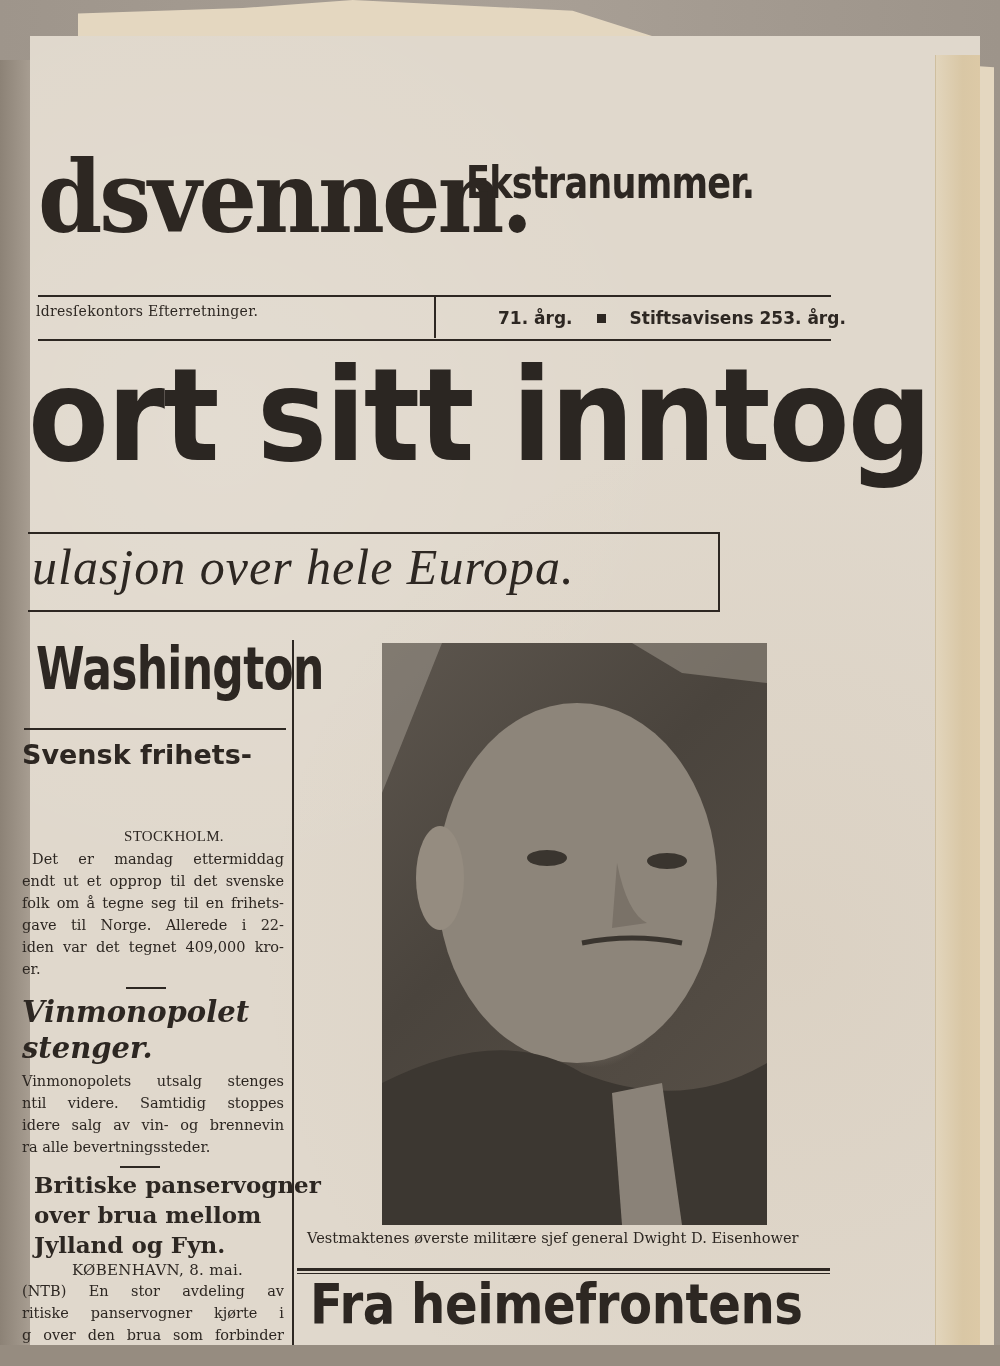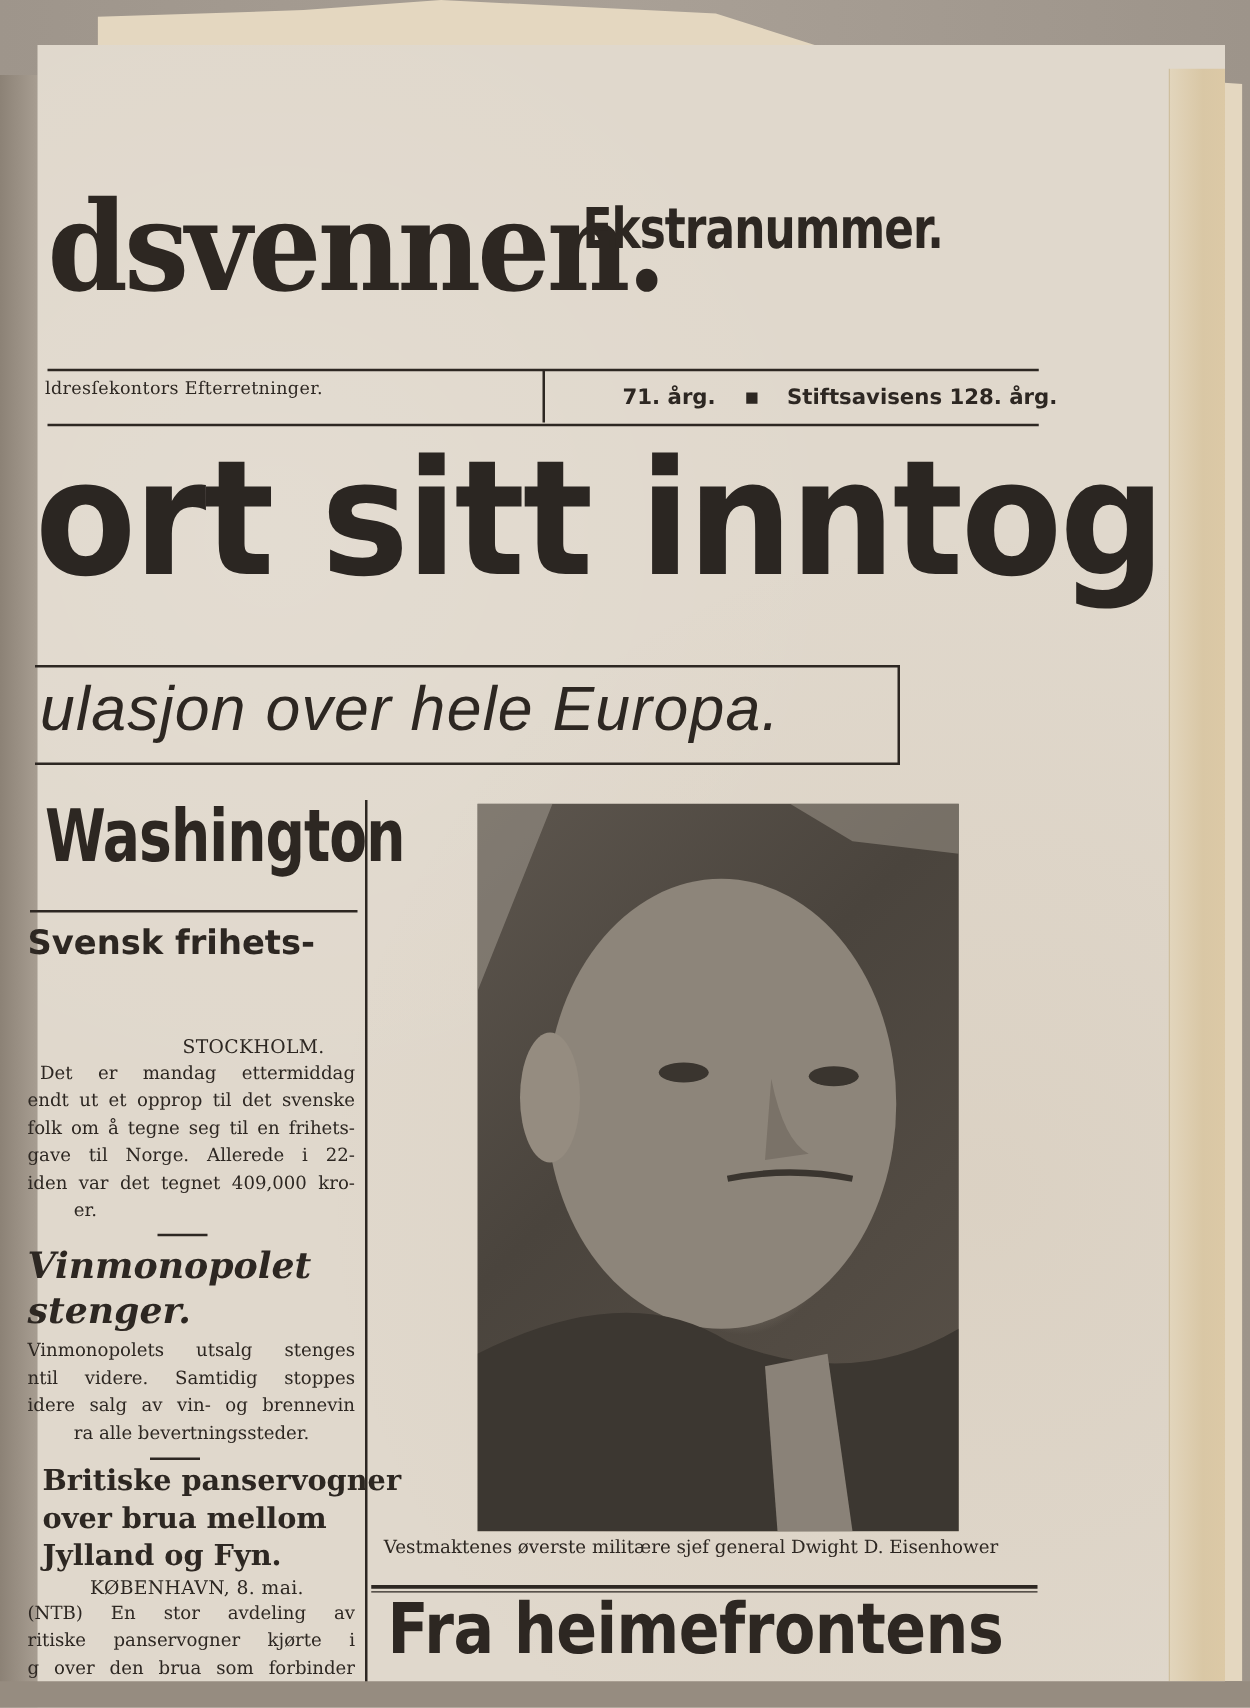--- a/index.html
+++ b/index.html
@@ -69,21 +69,21 @@
     transform: scaleX(0.92); transform-origin: left top;
     color: #2b2622;
     white-space: nowrap;
   }
   .deck-box {
     position: absolute; left: 28px; top: 532px; width: 692px; height: 80px;
     border: 2px solid #2d2722; border-left: none;
   }
   .deck-text {
     position: absolute; left: 32px; top: 538px;
-    font-family: Liberation Sans, sans-serif; font-style: italic;
+    font-family: Liberation Serif, serif; font-style: italic;
     font-size: 50px; letter-spacing: 1px;
     color: #2d2722; white-space: nowrap; text-align: right;
   }
 
   
   .col-rule-v { position: absolute; left: 292px; top: 640px; width: 2px; height: 715px; background: #2d2722; }
   .washington {
     position: absolute; left: 36px; top: 640px;
     font-family: "DejaVu Sans", sans-serif; font-weight: bold;
     font-size: 58px; line-height: 1; letter-spacing: -1px;
@@ -99,21 +99,21 @@
   .dateline {
     position: absolute; font-family: "DejaVu Serif", serif; font-size: 15px;
     color: #2d2722; white-space: nowrap; letter-spacing: 0.3px;
   }
   .body-text {
     position: absolute; left: 22px; width: 262px;
     font-family: "DejaVu Serif", serif; font-size: 14.5px; line-height: 22px;
     color: #2d2722; text-align: justify;
   }
   .body-text p { white-space: nowrap; text-align: justify; text-align-last: justify; }
-  .body-text p.last { text-align-last: left; margin-left: 37px; }
+  .body-text p.last { text-align-last: left; }
   .short-rule { position: absolute; height: 2px; background: #2d2722; width: 40px; }
 
   
   .photo {
     position: absolute; left: 382px; top: 643px; width: 385px; height: 582px;
     background:
       radial-gradient(ellipse 36% 40% at 55% 45%, #8f877d 0, #7f776d 55%, transparent 70%),
       radial-gradient(ellipse 50% 22% at 50% 95%, #3f3a34 0, transparent 70%),
       linear-gradient(135deg, #5d564e 0%, #4a443d 40%, #5a5249 100%);
     overflow: hidden;
@@ -149,35 +149,35 @@
 <div class="extra-label">Ekstranummer.</div>
 
 <div class="rule" style="left:38px; top:295px; width:793px; height:2px;"></div>
 <div class="rule" style="left:434px; top:296px; width:2px; height:42px;"></div>
 <div class="rule" style="left:38px; top:339px; width:793px; height:2px;"></div>
 
 <div class="subline-left">ldresſekontors Efterretninger.</div>
 <div class="subline-right">
   <span>71. årg.</span>
   <span class="square-icon"></span>
-  <span>Stiftsavisens 128. årg.</span>
+  <span>Stiftsavisens 253. årg.</span>
 </div>
 
 <div class="main-headline">ort sitt inntog</div>
 <div class="deck-box"></div>
 <div class="deck-text">ulasjon over hele Europa.</div>
 
 <div class="washington">Washington</div>
 <div class="rule" style="left:24px; top:728px; width:262px; height:2px;"></div>
 <div class="col-rule-v"></div>
 
 <div class="story-head" style="top:740px; font-size:27px;">
   <div>Svensk frihets-</div>
 </div>
-<div class="dateline" style="left:146px; top:828px;">STOCKHOLM.</div>
+<div class="dateline" style="left:124px; top:828px;font-family:Liberation Serif, serif;">STOCKHOLM.</div>
 <div class="body-text" style="top:848px;">
   <p style="padding-left:10px;">Det er mandag ettermiddag</p>
   <p>endt ut et opprop til det svenske</p>
   <p>folk om å tegne seg til en frihets-</p>
   <p>gave til Norge.  Allerede i 22-</p>
   <p>iden var det tegnet 409,000 kro-</p>
   <p class="last">er.</p>
 </div>
 <div class="short-rule" style="left:126px; top:987px;"></div>
 

